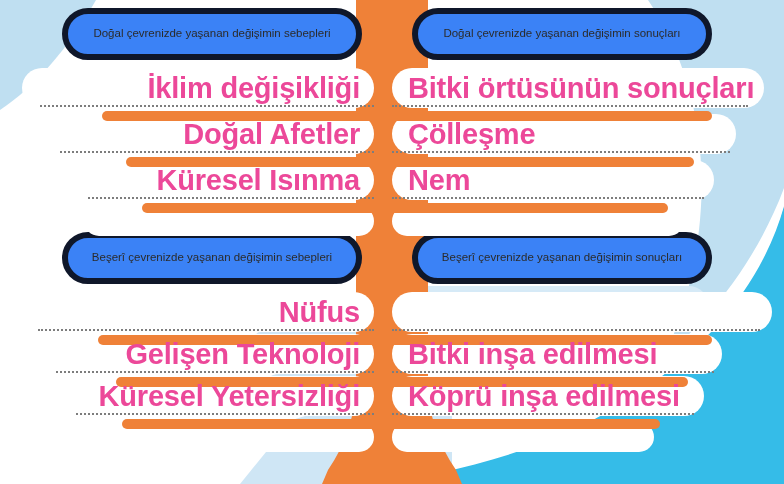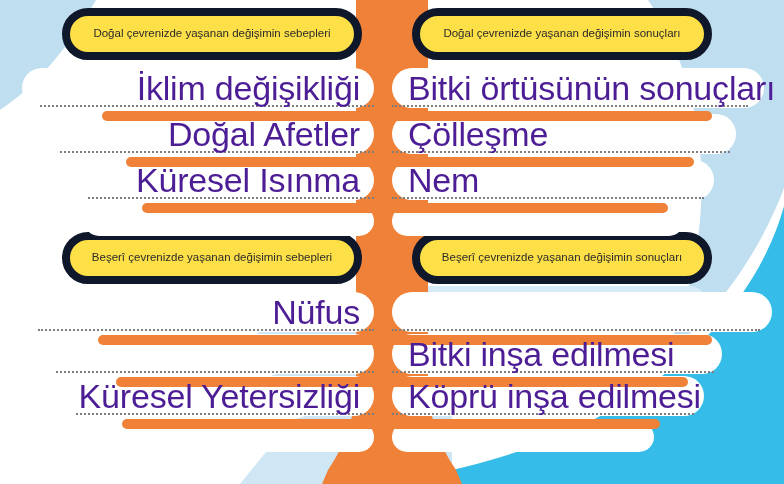--- a/index.html
+++ b/index.html
@@ -23,22 +23,22 @@
     position:absolute;top:0;height:484px;z-index:3;
     display:block;
   }
   .side.left{left:0;width:392px;}
   .side.right{left:384px;width:392px;}
 
   
   .hdr{
     position:absolute;
     box-sizing:border-box;
-    border:8px solid #0f172a;
-    background:#fde047;
+    border:6px solid #0f172a;
+    background:#3b82f6;
     border-radius:28px;
     display:flex;align-items:center;justify-content:center;
     text-align:center;
     color:#2b2b2b;
     font-size:11.5px;
     line-height:1.35;
     padding:4px 12px;
   }
   .left .hdr{left:62px;width:300px;}
   .right .hdr{left:28px;width:300px;}
@@ -54,23 +54,23 @@
     border-radius:22px;
     z-index:2;
   }
   .left .pill{right:0;}
   .right .pill{left:0;}
 
   .label{
     position:absolute;top:0;height:40px;
     display:flex;align-items:center;
     z-index:4;
-    color:#4c1d95;
-    font-weight:normal;
-    font-size:34px;
+    color:#ec4899;
+    font-weight:bold;
+    font-size:29px;
     letter-spacing:-0.2px;
     white-space:nowrap;
   }
   .left .label{right:14px;justify-content:flex-end;}
   .right .label{left:16px;justify-content:flex-start;}
 
   .dots{
     position:absolute;
     top:37px;height:0;
     border-top:2px dotted #7d7d7d;
@@ -171,20 +171,21 @@
       <div class="pill" style="width:352px;"></div>
       <div class="dots" style="width:336px;"></div>
       <div class="bar" style="width:276px;"></div>
       <div class="label">Nüfus</div>
     </div>
 
     <div class="row" style="top:334px;width:336px;">
       <div class="pill" style="width:336px;"></div>
       <div class="dots" style="width:318px;"></div>
       <div class="bar" style="width:258px;"></div>
+      <div class="label">Gelişen Teknoloji</div>
     </div>
 
     <div class="row" style="top:376px;width:322px;">
       <div class="pill" style="width:322px;"></div>
       <div class="dots" style="width:298px;"></div>
       <div class="bar" style="width:252px;"></div>
       <div class="label">Küresel Yetersizliği</div>
     </div>
 
     <div class="blank" style="top:422px;width:270px;"></div>

